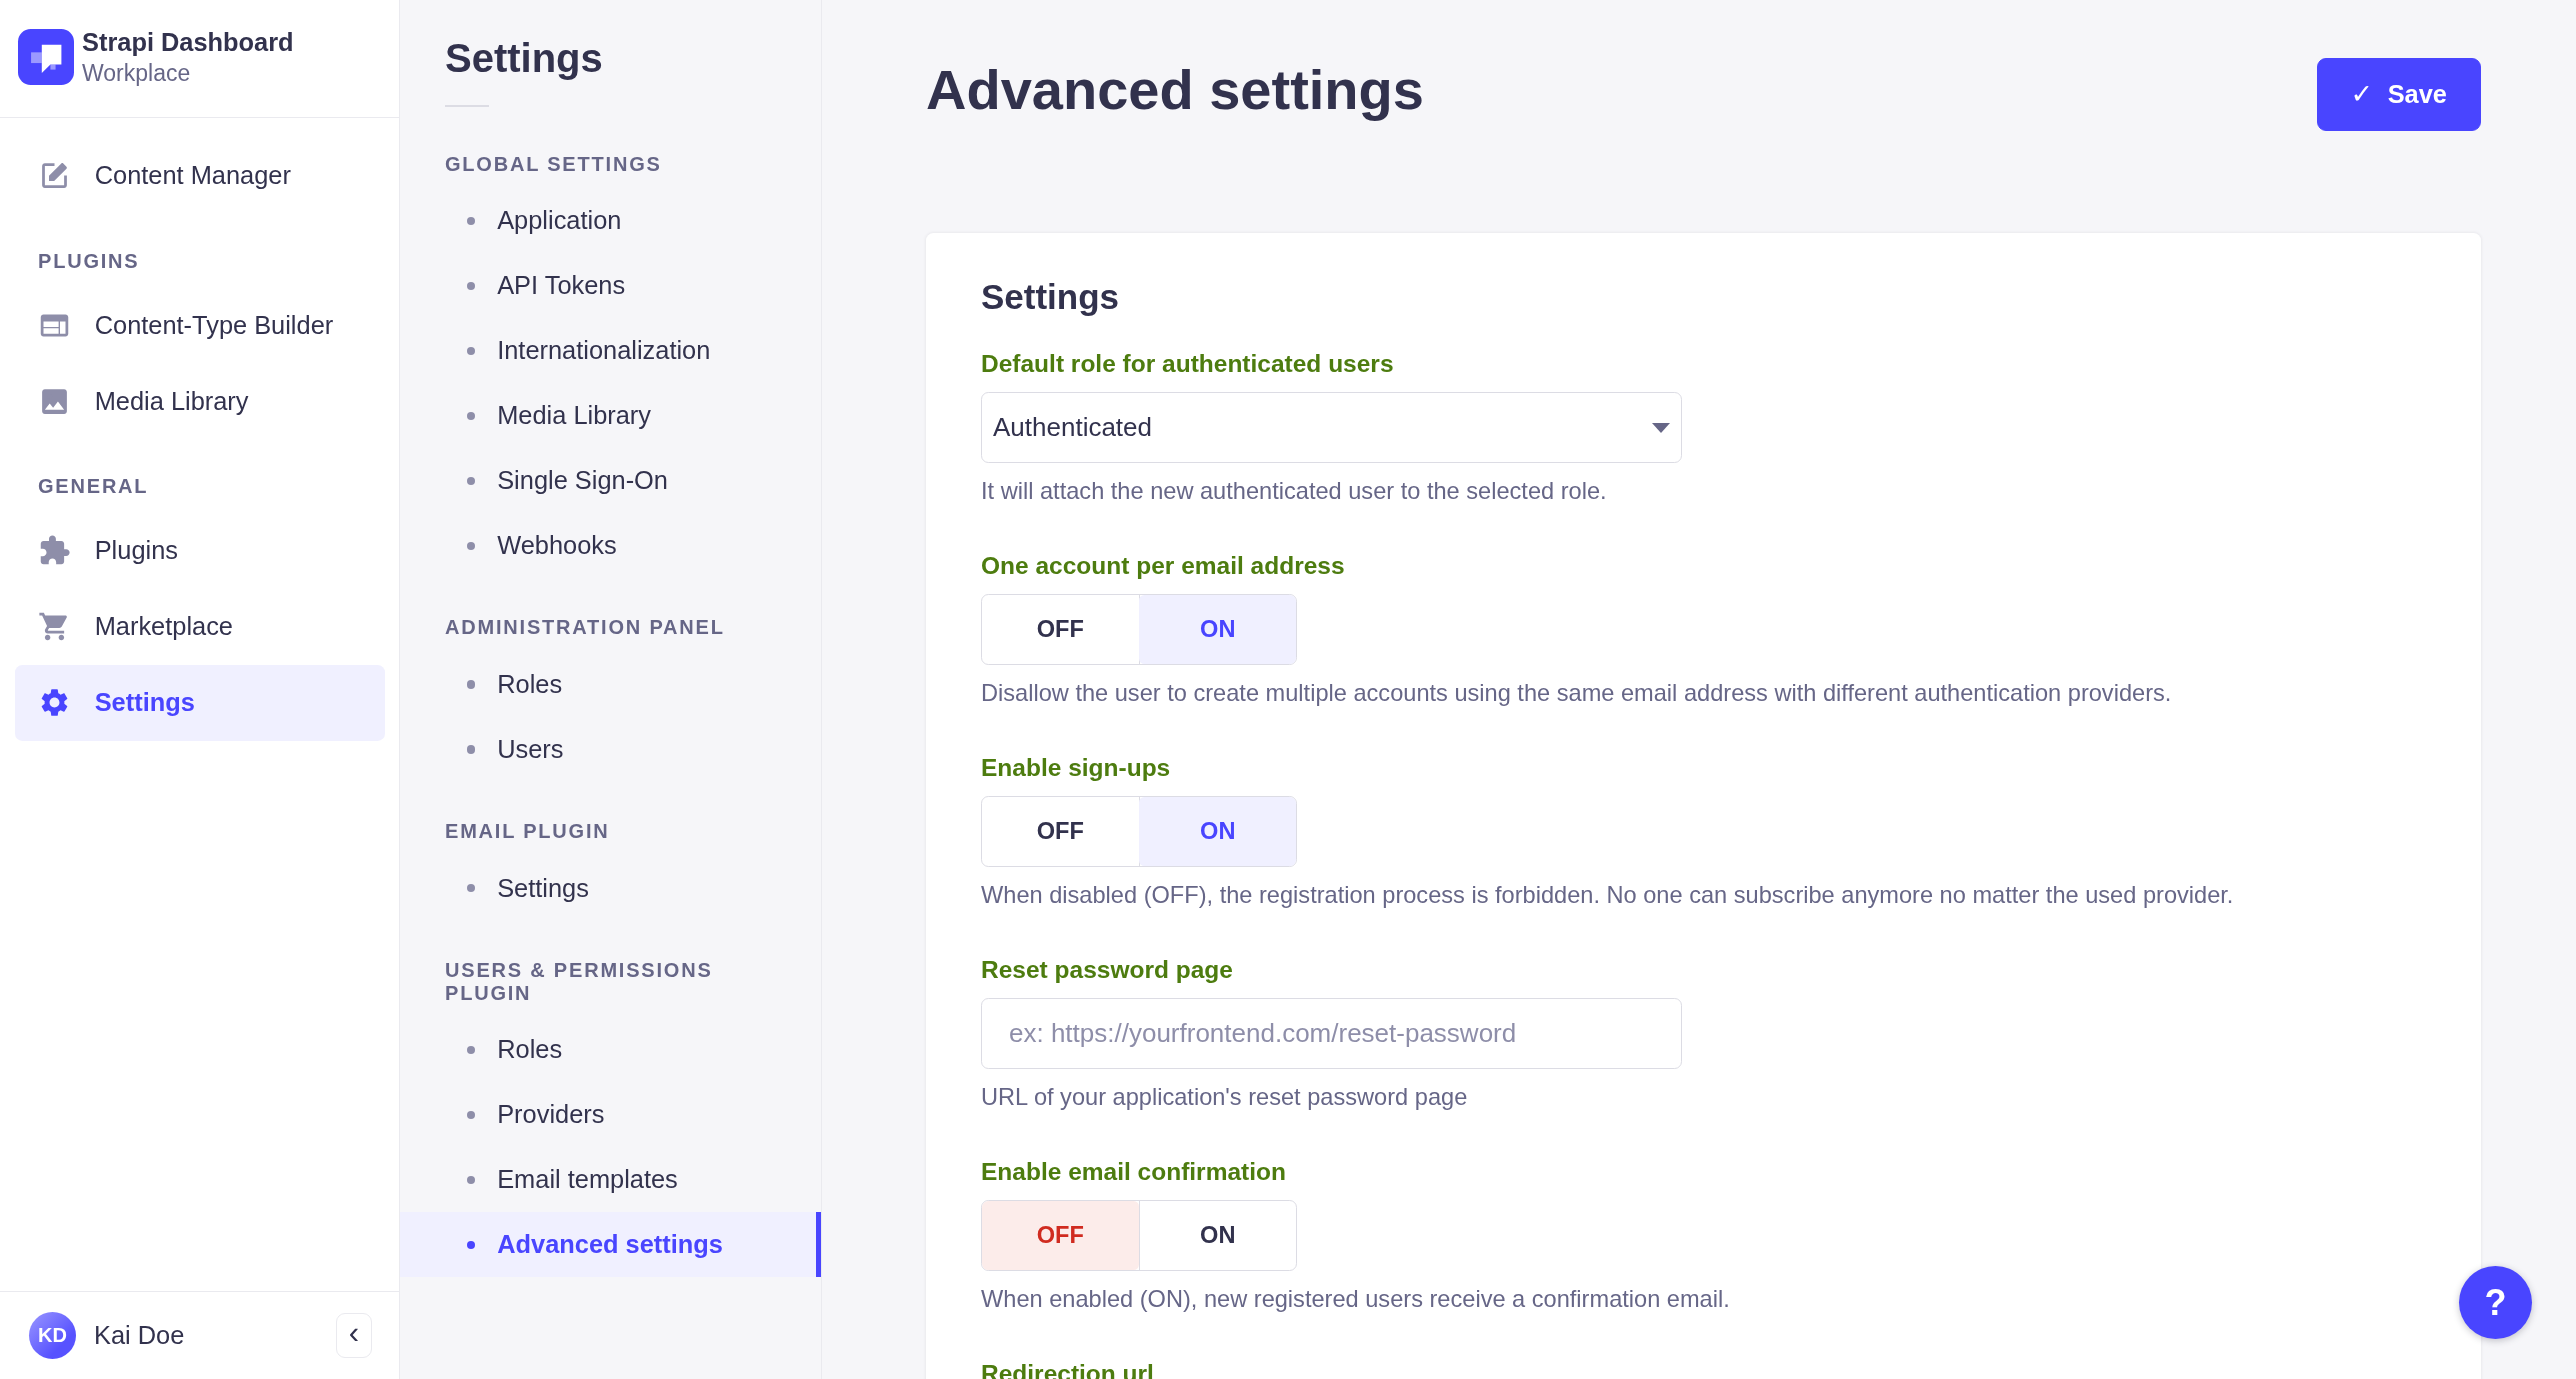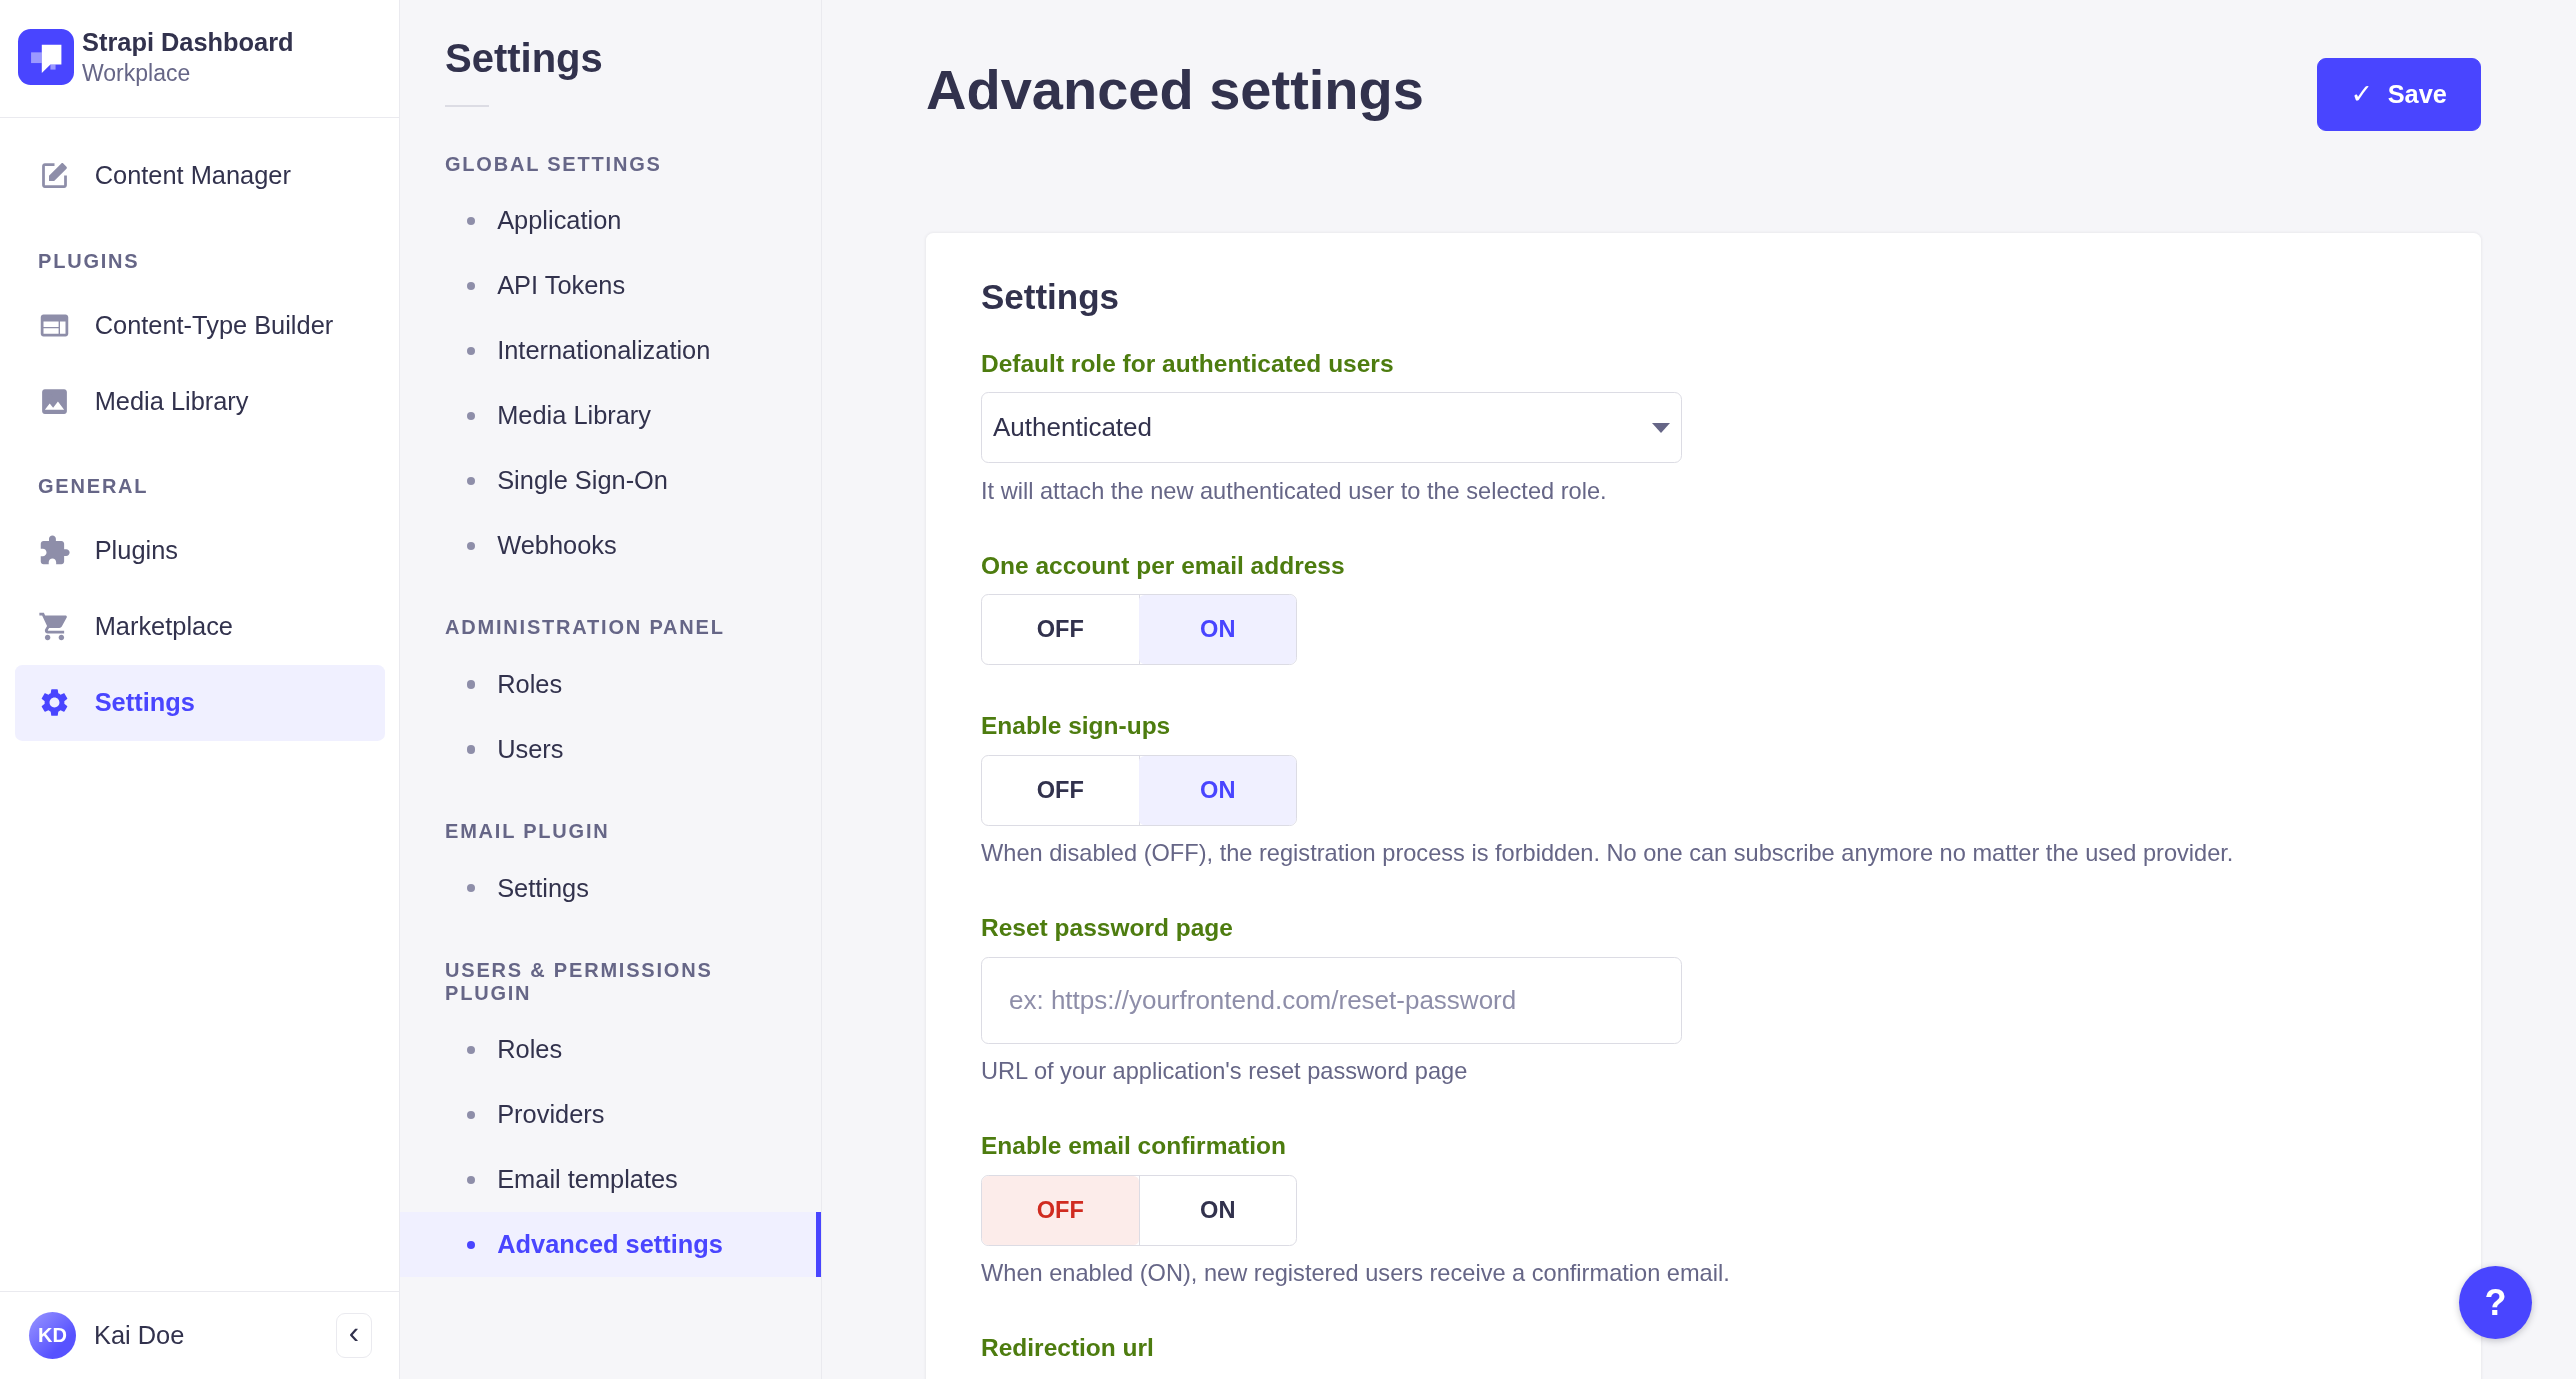--- a/index.html
+++ b/index.html
@@ -128,21 +128,21 @@
     border: 0.9px solid #dcdce4; border-radius: 7.3px;
     display: flex; align-items: center; justify-content: space-between;
     padding: 0 11px; font-size: 26px; color: #32324d; cursor: pointer;
   }
   .caret-down {
     width: 0; height: 0; border-left: 9px solid transparent;
     border-right: 9px solid transparent; border-top: 10px solid #666687;
   }
 
   .text-input {
-    width: 701px; height: 87px; background: #fff;
+    width: 701px; height: 71px; background: #fff;
     border: 0.9px solid #dcdce4; border-radius: 7.3px;
     padding: 0 27px; font-size: 26px; color: #32324d;
     font-family: inherit; outline: none;
   }
   .text-input::placeholder { color: #8e8ea9; opacity: 1; }
   .text-input:disabled { background: #eaeaef; }
   .text-input:disabled::placeholder { color: #666687; }
 
   .toggle {
     width: 316px; height: 71px; background: #fff;
@@ -325,20 +325,21 @@
       <div class="hint">It will attach the new authenticated user to the selected role.</div>
     </div>
 
     <div class="form-group">
       <label class="field-label">One account per email address</label>
       <div class="toggle">
         <div class="toggle-seg">OFF</div>
         <div class="divider-line"></div>
         <div class="toggle-seg sel-on">ON</div>
       </div>
+      <div class="hint">Disallow the user to create multiple accounts using the same email address with different authentication providers.</div>
     </div>
 
     <div class="form-group">
       <label class="field-label">Enable sign-ups</label>
       <div class="toggle">
         <div class="toggle-seg">OFF</div>
         <div class="divider-line"></div>
         <div class="toggle-seg sel-on">ON</div>
       </div>
       <div class="hint">When disabled (OFF), the registration process is forbidden. No one can subscribe anymore no matter the used provider.</div>

